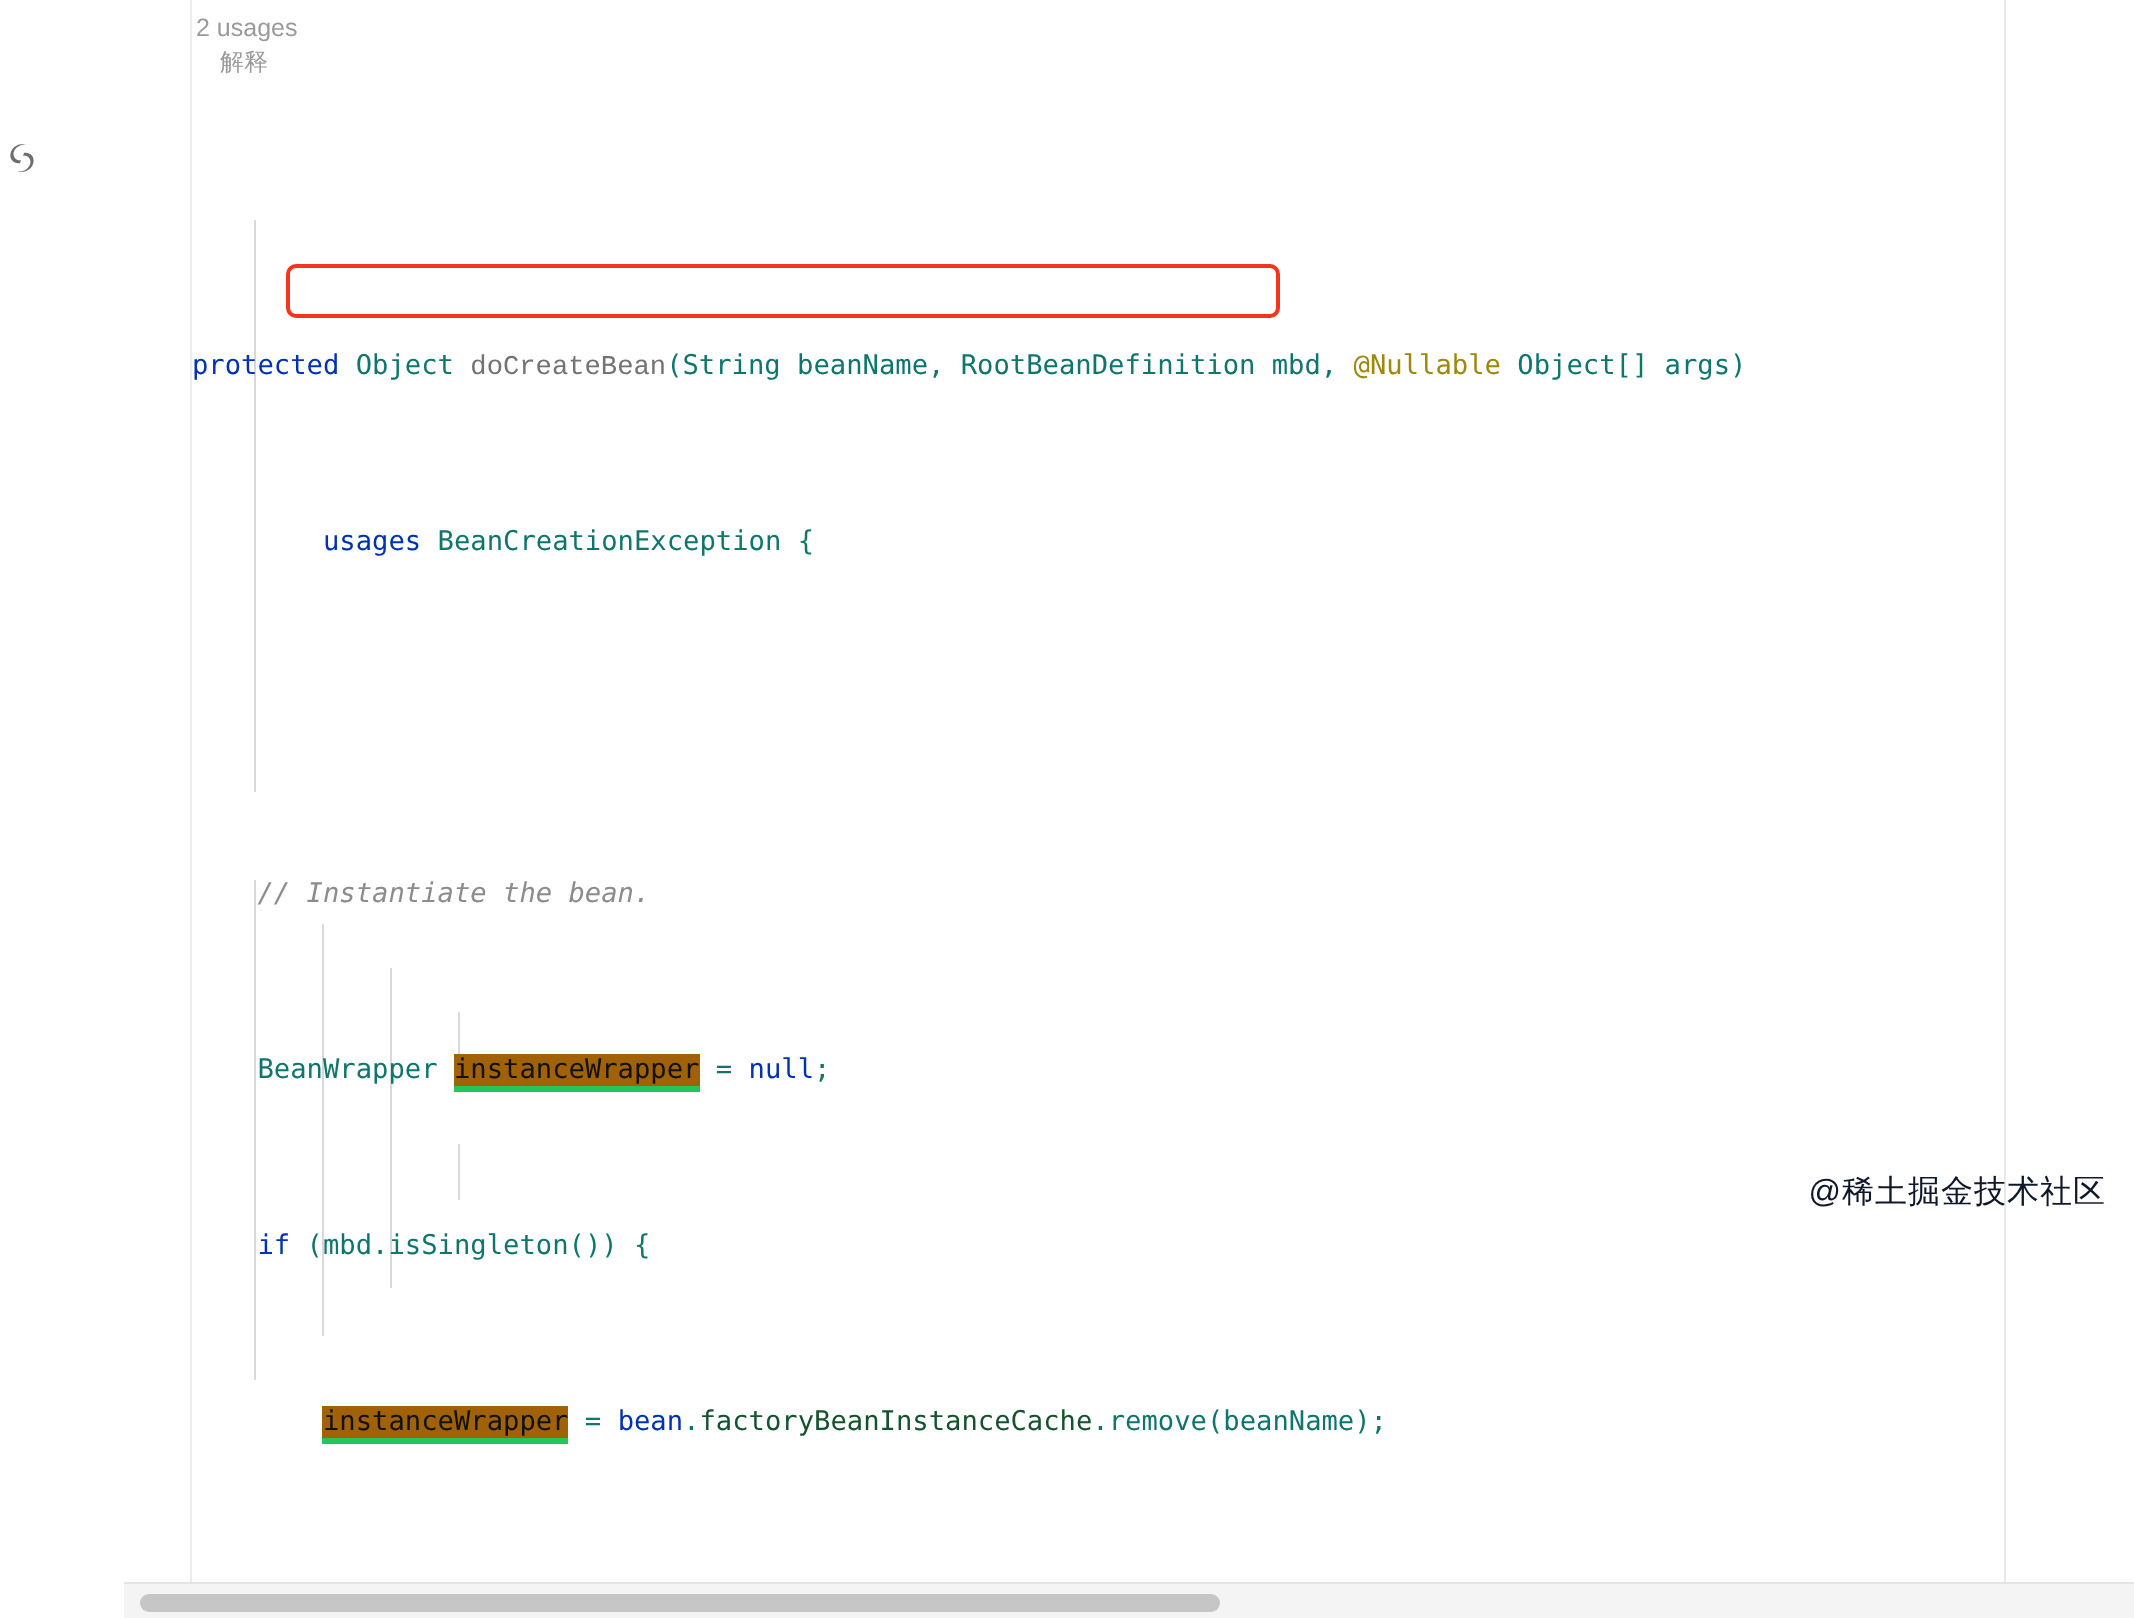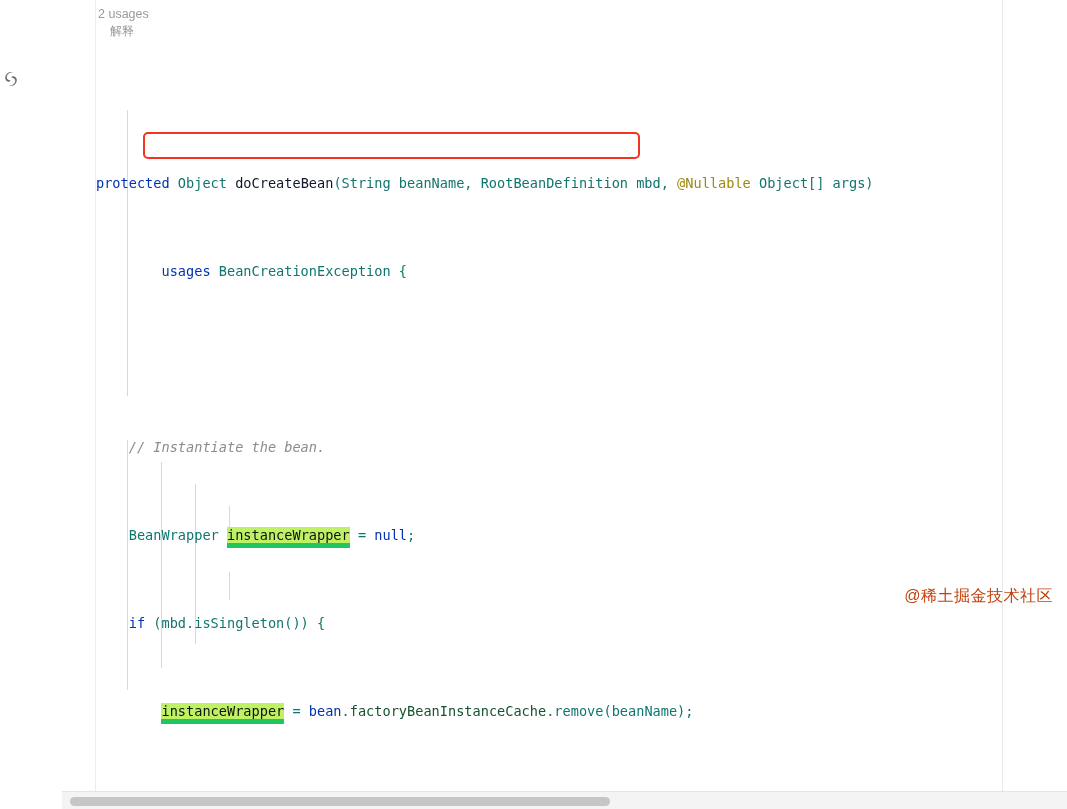--- a/index.html
+++ b/index.html
@@ -88,30 +88,30 @@
     white-space: pre;
   }
   .line {
     height: 22px;
     white-space: pre;
     position: relative;
   }
 
   
   .kw       { color: #0033b3; }
-  .mdecl    { color: #0f172a; }
+  .mdecl    { color: #737373; font-family: Liberation Mono, monospace; }
   .anno     { color: #9e880d; }
   .field    { color: #14532d; }
   .cmt      { color: #8c8c8c; font-style: italic; text-align: center; }
   .plain    { color: #0f766e; }
 
   
   .usg-write {
-    background: #bef264;
-    border-bottom: 5px solid #22c55e;
+    background: #a16207;
+    border-bottom: 3px solid #22c55e;
   }
 
   
   .guide {
     position: absolute;
     width: 1px;
     background: #d8d8d8;
     pointer-events: none;
   }
 
@@ -140,21 +140,21 @@
     border-radius: 5px;
   }
 
   
   .watermark {
     position: absolute;
     right: 14px;
     bottom: 14px;
     font-family: "Liberation Sans", sans-serif;
     font-size: 16px;
-    color: #c2410c;
+    color: #0f172a;
     letter-spacing: 0.5px;
     white-space: nowrap;
     z-index: 30;
   }
 </style>
 </head>
 <body>
 
 <div id="root">
 

